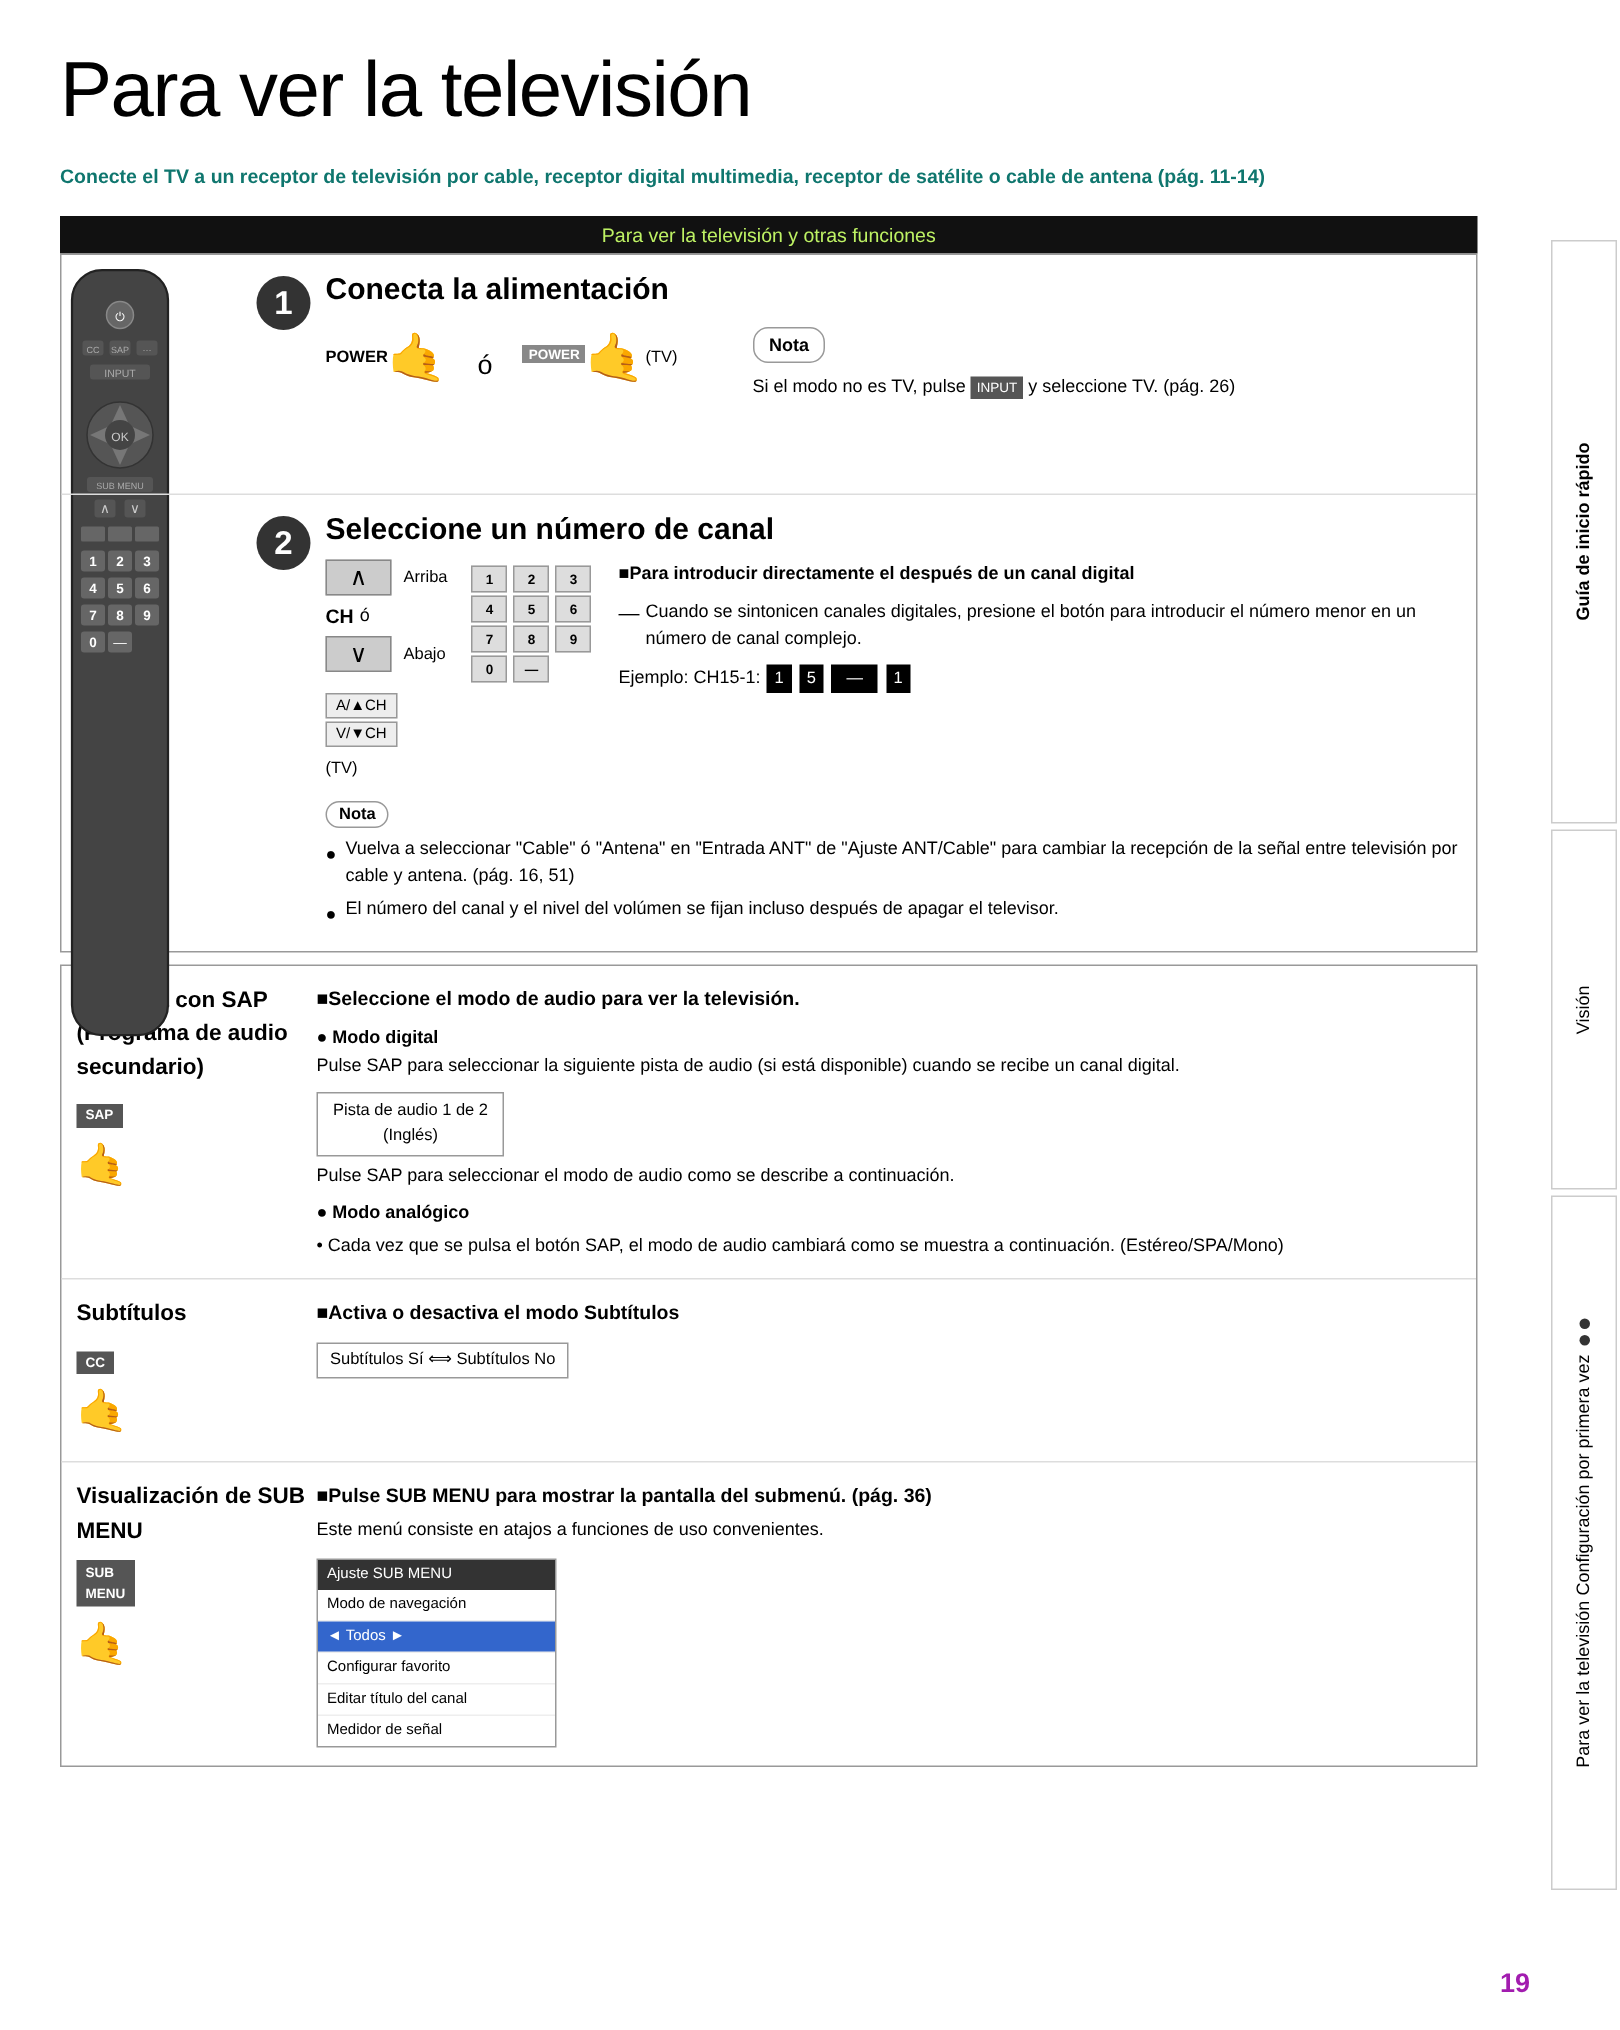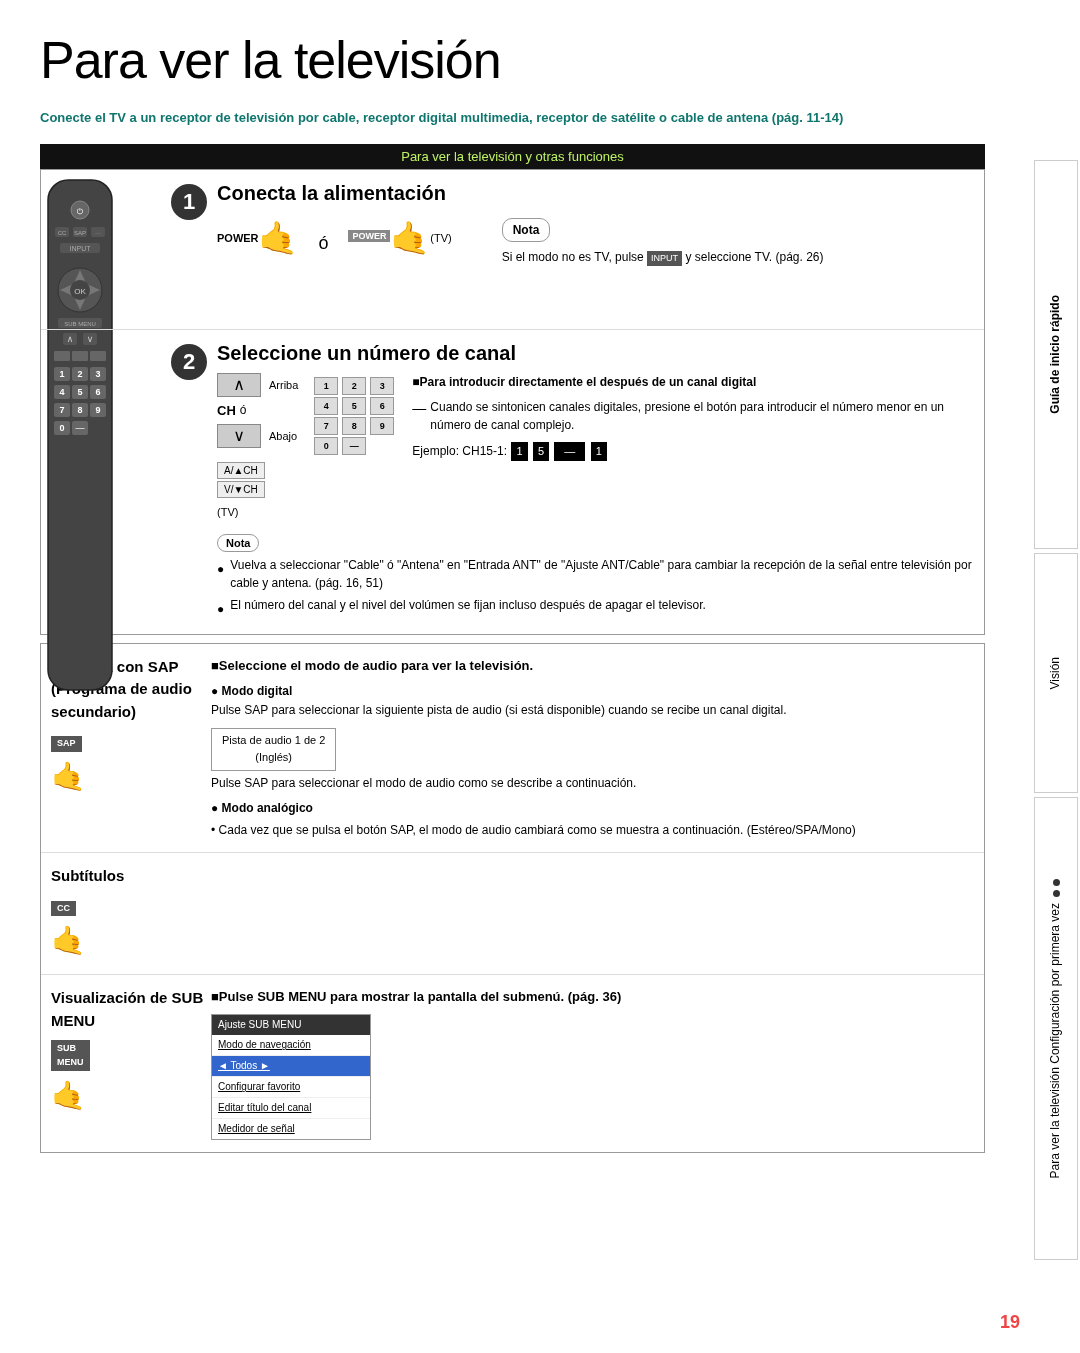--- a/index.html
+++ b/index.html
@@ -329,36 +329,35 @@
     .sub-menu-title {
       background: #333;
       color: #fff;
       padding: 2px 6px;
       font-size: 10px;
     }
     .sub-menu-item {
       padding: 2px 6px;
       font-size: 10px;
       border-bottom: 1px solid #eee;
-      text-decoration: underline;
     }
     .sub-menu-item.selected {
       background: #3366cc;
       color: #fff;
     }
     .sub-menu-item:last-child {
       border-bottom: none;
     }
     .page-number {
       position: absolute;
       bottom: 20px;
       right: 60px;
       font-size: 18px;
       font-weight: bold;
-      color: #ef4444;
+      color: #a21caf;
     }
 
     
     .remote-container {
       position: absolute;
       left: 30px;
       top: 175px;
       width: 115px;
     }
     .power-btn-label {
@@ -579,33 +578,38 @@
       </div>
 
       <div class="lower-row">
         <div class="lower-left">
           <div style="font-size:15px; font-weight:bold;">Subtítulos</div>
           <div style="margin-top:8px;">
             <div style="font-size:9px; font-weight:bold; background:#555; color:#fff; padding:1px 6px; display:inline-block; margin-bottom:4px;">CC</div>
             <div style="font-size:28px;">🤙</div>
           </div>
         </div>
+        <div class="lower-right">
+          <div class="section-header-inline">■Activa o desactiva el modo Subtítulos</div>
+          <div class="subtitle-toggle">Subtítulos Sí ⟺ Subtítulos No</div>
+        </div>
       </div>
 
       <div class="lower-row">
         <div class="lower-left">
           <div style="font-size:15px; font-weight:bold; line-height:1.5;">Visualización de SUB MENU</div>
           <div style="margin-top:8px;">
             <div style="font-size:9px; font-weight:bold; background:#555; color:#fff; padding:2px 6px; display:inline-block; margin-bottom:4px; white-space:pre;">SUB
 MENU</div>
             <div style="font-size:28px;">🤙</div>
           </div>
         </div>
         <div class="lower-right">
           <div style="font-size:13px; font-weight:bold; margin-bottom:2px;">■Pulse SUB MENU para mostrar la pantalla del submenú. (pág. 36)</div>
+          <div style="font-size:12px; margin-bottom:6px;">Este menú consiste en atajos a funciones de uso convenientes.</div>
           <div class="sub-menu-box">
             <div class="sub-menu-title">Ajuste SUB MENU</div>
             <div class="sub-menu-item">Modo de navegación</div>
             <div class="sub-menu-item selected">◄ Todos ►</div>
             <div class="sub-menu-item">Configurar favorito</div>
             <div class="sub-menu-item">Editar título del canal</div>
             <div class="sub-menu-item">Medidor de señal</div>
           </div>
         </div>
       </div>

